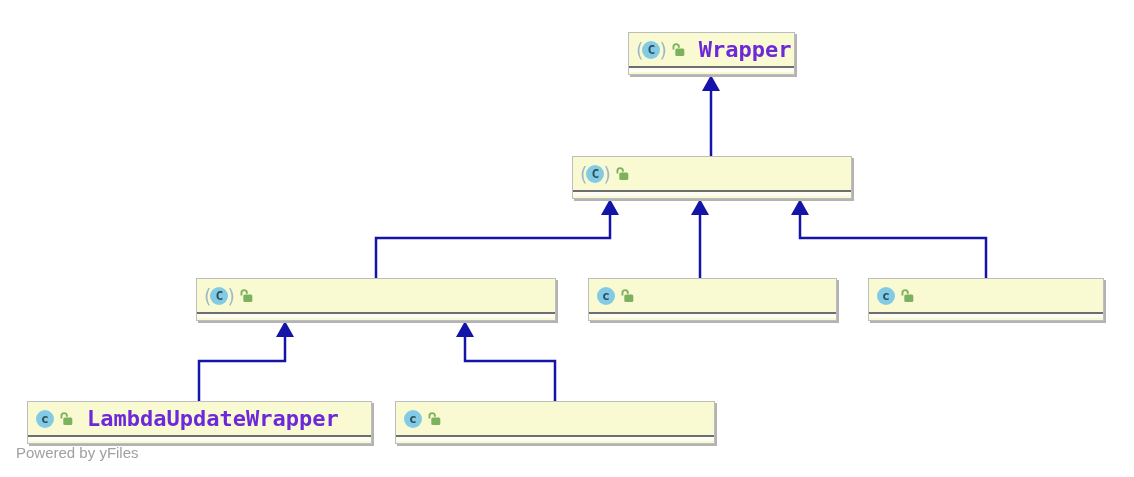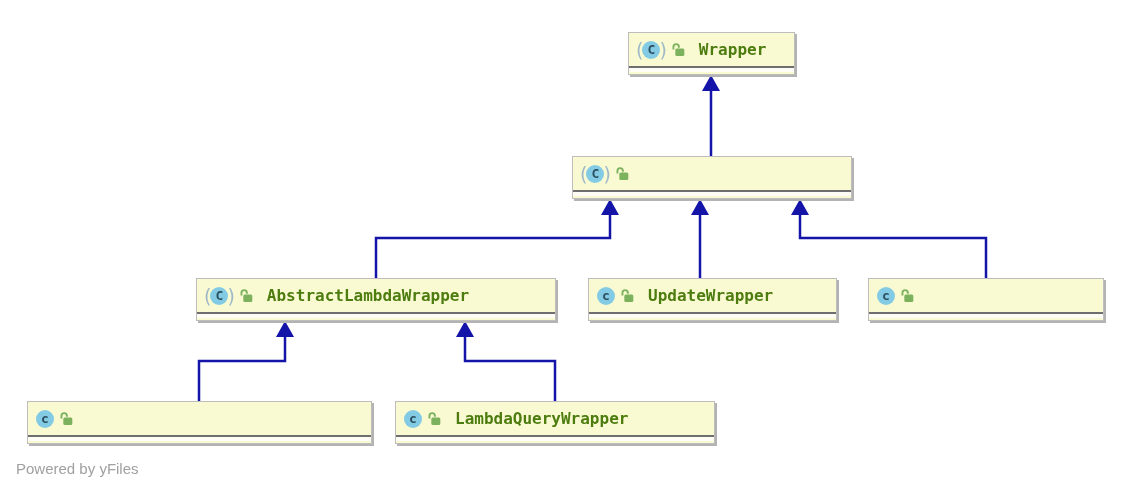--- a/index.html
+++ b/index.html
@@ -71,28 +71,28 @@
   }
   .lock {
     display: inline-flex;
     align-items: center;
     margin-left: 5px;
     margin-right: 13px;
     flex: none;
   }
   .node .label {
     font-family: "DejaVu Sans Mono", monospace;
-    font-size: 16px;
+    font-size: 22px;
     font-weight: bold;
-    color: #4d7c0f;
+    color: #6d28d9;
   }
   .watermark {
     position: absolute;
     left: 16px;
-    top: 460px;
+    top: 444px;
     font-family: "Liberation Sans", sans-serif;
     font-size: 15px;
     color: #A0A0A0;
     z-index: 3;
   }
 </style>
 </head>
 <body>
 
 <div class="canvas">
@@ -150,36 +150,34 @@
             <span class="paren">(</span>
             <span class="cbubble">C</span>
             <span class="paren">)</span>
           </span>
           <span class="lock">
             <svg width="15" height="15" viewBox="0 0 16 16">
               <path d="M2.6 8 V5.2 a2.9 2.9 0 0 1 5.8 0 V6.2" fill="none" stroke="#7CB15E" stroke-width="2"></path>
               <rect x="4.6" y="7" width="9.6" height="8" rx="1.6" fill="#7CB15E"></rect>
             </svg>
           </span>
-          <span class="label">AbstractLambdaWrapper</span>
         </div>
         <div class="footer"></div>
       </div>
       <div class="node" style="left: 588px; top: 278px; width: 249px; height: 43px;">
         <div class="title">
           <span class="cicon-wrap">
             <span class="cbubble">c</span>
           </span>
           <span class="lock">
             <svg width="15" height="15" viewBox="0 0 16 16">
               <path d="M2.6 8 V5.2 a2.9 2.9 0 0 1 5.8 0 V6.2" fill="none" stroke="#7CB15E" stroke-width="2"></path>
               <rect x="4.6" y="7" width="9.6" height="8" rx="1.6" fill="#7CB15E"></rect>
             </svg>
           </span>
-          <span class="label">UpdateWrapper</span>
         </div>
         <div class="footer"></div>
       </div>
       <div class="node" style="left: 868px; top: 278px; width: 236px; height: 43px;">
         <div class="title">
           <span class="cicon-wrap">
             <span class="cbubble">c</span>
           </span>
           <span class="lock">
             <svg width="15" height="15" viewBox="0 0 16 16">
@@ -194,33 +192,33 @@
         <div class="title">
           <span class="cicon-wrap">
             <span class="cbubble">c</span>
           </span>
           <span class="lock">
             <svg width="15" height="15" viewBox="0 0 16 16">
               <path d="M2.6 8 V5.2 a2.9 2.9 0 0 1 5.8 0 V6.2" fill="none" stroke="#7CB15E" stroke-width="2"></path>
               <rect x="4.6" y="7" width="9.6" height="8" rx="1.6" fill="#7CB15E"></rect>
             </svg>
           </span>
+          <span class="label">LambdaUpdateWrapper</span>
         </div>
         <div class="footer"></div>
       </div>
       <div class="node" style="left: 395px; top: 401px; width: 320px; height: 43px;">
         <div class="title">
           <span class="cicon-wrap">
             <span class="cbubble">c</span>
           </span>
           <span class="lock">
             <svg width="15" height="15" viewBox="0 0 16 16">
               <path d="M2.6 8 V5.2 a2.9 2.9 0 0 1 5.8 0 V6.2" fill="none" stroke="#7CB15E" stroke-width="2"></path>
               <rect x="4.6" y="7" width="9.6" height="8" rx="1.6" fill="#7CB15E"></rect>
             </svg>
           </span>
-          <span class="label">LambdaQueryWrapper</span>
         </div>
         <div class="footer"></div>
       </div>
     </div>
   <div class="watermark">Powered by yFiles</div>
 </div>
 
 </body></html>

